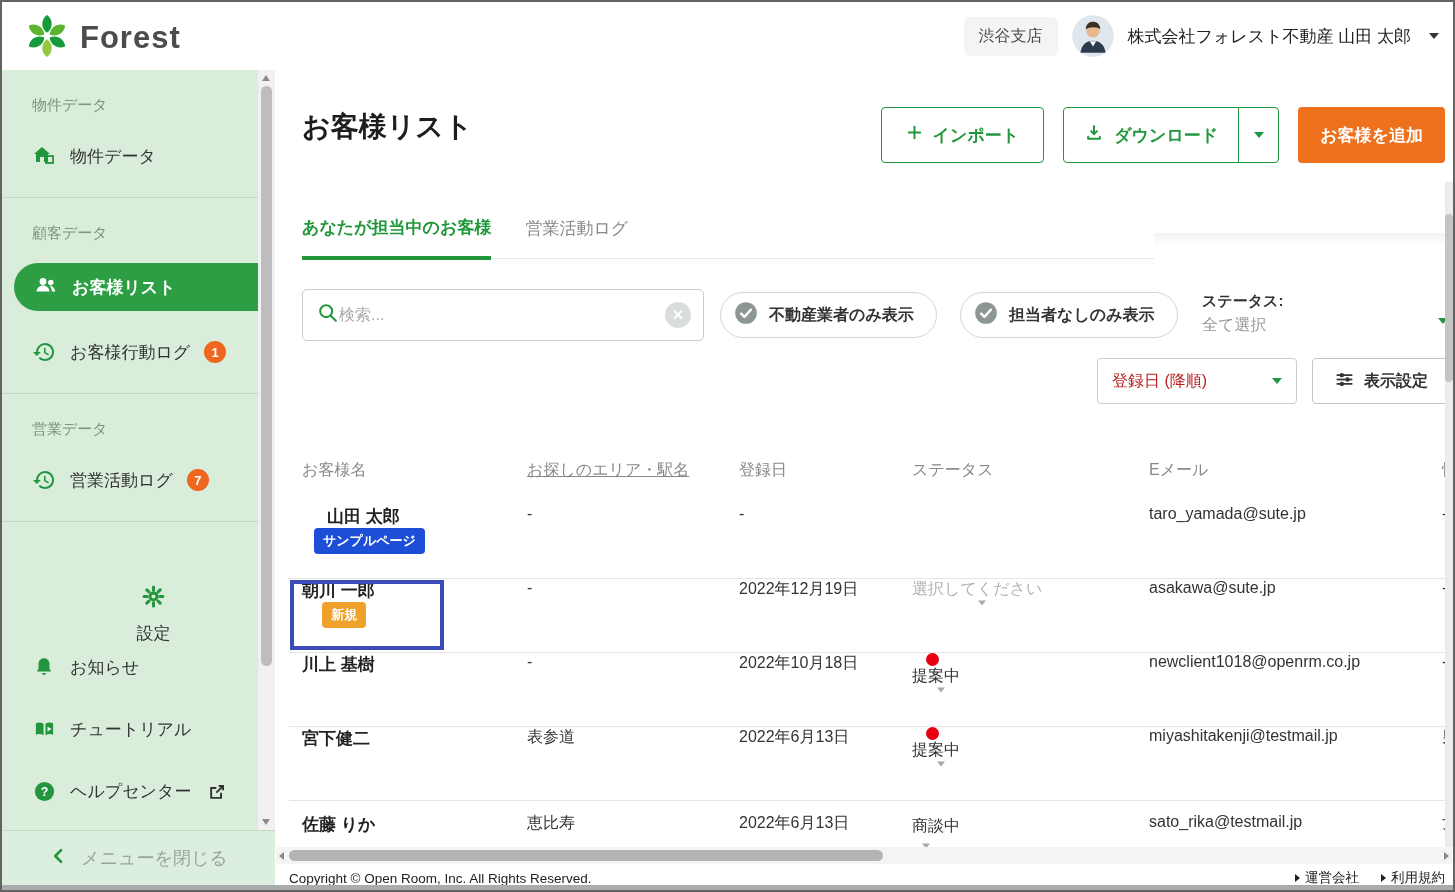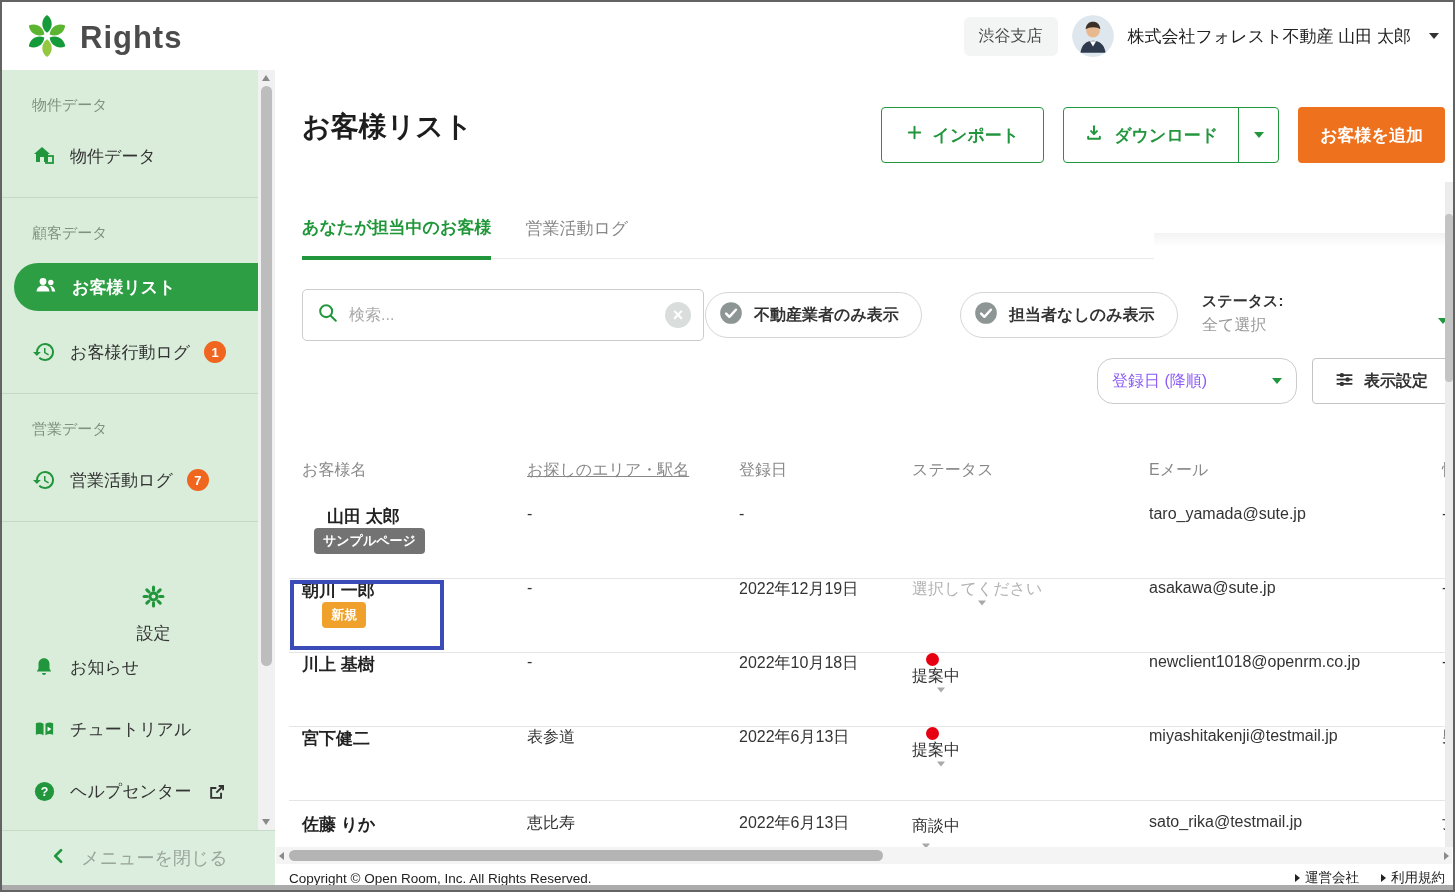--- a/index.html
+++ b/index.html
@@ -40,50 +40,50 @@
   .btn-split { display:flex; align-items:stretch; border:1px solid #21963c; border-radius:4px; background:#fff; color:#21963c; overflow:hidden; cursor:pointer; }
   .btn-split .seg-main { display:flex; align-items:center; gap:10px; padding:0 20px; font-size:17px; font-weight:bold; }
   .btn-split .seg-caret { display:flex; align-items:center; justify-content:center; width:40px; border-left:1px solid #21963c; color:#21963c; }
   .btn-solid { display:flex; align-items:center; background:#ee721e; border:none; border-radius:4px; color:#fff; font-size:17px; font-weight:bold; padding:0 22px; cursor:pointer; }
 
   .tabs { position:absolute; left:27px; top:129px; width:852px; height:60px; display:flex; align-items:stretch; gap:34px; border-bottom:1px solid #e9e9e9; }
   .tab { display:flex; align-items:center; font-size:17px; color:#888; cursor:pointer; }
   .tab.active { color:#1f9638; font-weight:bold; border-bottom:4px solid #21963c; margin-bottom:-2px; }
   .tab-band { position:absolute; left:879px; top:163px; right:8px; height:14px; background:linear-gradient(#f3f3f3,#ffffff); }
 
-  .search-box { position:absolute; left:27px; top:219px; width:402px; height:52px; border:1px solid #ccc; border-radius:5px; display:flex; align-items:center; padding:0 12px 0 14px; gap:10px; background:#fff; }
+  .search-box { position:absolute; left:27px; top:219px; width:402px; height:52px; border:1px solid #ccc; border-radius:5px; display:flex; align-items:center; padding:0 12px 0 14px; background:#fff; }
   .search-box input { flex:1; border:none; outline:none; font-size:16px; color:#333; font-family:inherit; }
   .search-box input::placeholder { color:#aaa; }
   .clear-btn { width:26px; height:26px; border-radius:50%; background:#d9dedd; position:relative; cursor:pointer; flex:0 0 26px; }
   .clear-btn::before { content:"×"; position:absolute; left:0; top:0; width:26px; height:26px; display:flex; align-items:center; justify-content:center; color:#fff; font-size:18px; font-weight:bold; }
 
   .pill-toggle { position:absolute; top:222px; height:46px; border:1px solid #d5d5d5; border-radius:24px; background:#fff; display:flex; align-items:center; gap:10px; padding:0 22px 0 12px; font-size:16px; font-weight:bold; color:#333; cursor:pointer; }
-  .pill-realtor { left:430px; }
+  .pill-realtor { left:445px; }
   .pill-unassigned { left:685px; }
 
   .status-dd { position:absolute; left:927px; top:222px; width:248px; cursor:pointer; }
   .status-dd .lbl { font-size:15px; font-weight:bold; color:#333; }
   .status-dd .val { font-size:16px; color:#999; margin-top:4px; }
   .status-dd .caret { position:absolute; right:2px; top:26px; color:#21963c; }
 
-  .sort-dd { position:absolute; left:822px; top:288px; width:200px; height:46px; border:1px solid #ccc; border-radius:16px; display:flex; align-items:center; padding:0 14px; font-size:16px; color:#8b5cf6; cursor:pointer; background:#fff; }
+  .sort-dd { position:absolute; left:822px; top:288px; width:200px; height:46px; border:1px solid #ccc; border-radius:4px; display:flex; align-items:center; padding:0 14px; font-size:16px; color:#b91c1c; cursor:pointer; background:#fff; }
   .sort-dd .caret { margin-left:auto; color:#21963c; }
   .display-btn { position:absolute; left:1037px; top:288px; width:138px; height:46px; border:1px solid #c4c4c4; border-radius:4px; background:#fff; display:flex; align-items:center; justify-content:center; gap:9px; font-size:16px; font-weight:bold; color:#333; cursor:pointer; }
 
   .thead { position:absolute; left:27px; top:375px; right:8px; height:55px; }
   .thead span { position:absolute; top:15px; font-size:16px; color:#888; white-space:nowrap; }
   .th-0{left:0;} .th-1{left:225px;text-decoration:underline;} .th-2{left:437px;} .th-3{left:610px;} .th-4{left:847px;} .th-5{left:1140px;}
   .thead-line { position:absolute; left:14px; right:8px; top:435px; border-top:1px solid #d9d9d9; }
 
   .trow { position:absolute; left:14px; right:8px; height:74px; border-bottom:1px solid #e5e5e5; background:#fff; }
   .trow .cell { position:absolute; top:0; height:100%; display:flex; align-items:center; white-space:nowrap; font-size:16px; color:#333;flex-direction:column; }
   .c-name{left:13px;} .c-area{left:238px;} .c-reg{left:450px;} .c-status{left:623px;} .c-email{left:860px;} .c-gender{left:1153px;}
   .cname { font-size:17px; font-weight:bold; color:#222; }
   .badge { margin-left:12px; border-radius:4px; color:#fff; font-size:13px; font-weight:bold; padding:4px 9px; white-space:nowrap; }
-  .badge-sample { background:#737373; }
+  .badge-sample { background:#1d4ed8; }
   .badge-new { background:#f0a12b; }
   .status-dot { display:inline-block; width:13px; height:13px; border-radius:50%; margin-right:8px; }
   .status-caret { color:#a9a9a9; margin-left:9px; transform:scale(.8); }
   .status-placeholder { color:#b2b2b2; }
   .row-1{top:435px;} .row-2{top:509px;} .row-3{top:583px;} .row-4{top:657px;} .row-5{top:731px; height:46px; border-bottom:none;}
 
   .annotation-box { position:absolute; left:15px; top:510px; width:154px; height:70px; border:4px solid #3b4cb8; z-index:6; pointer-events:none; }
 
   .hscroll { position:absolute; left:1px; right:1px; top:777px; height:17px; background:#f4f4f4; display:flex; align-items:center; }
   .hscroll .thumb { position:absolute; left:13px; top:3px; width:594px; height:11px; background:#b4b4b4; border-radius:6px; }
@@ -111,21 +111,21 @@
           <g>
             <path d="M22 2 C28 6 28 15 22 19 C16 15 16 6 22 2 Z" fill="#169b3b"></path>
             <path d="M22 2 C28 6 28 15 22 19 C16 15 16 6 22 2 Z" fill="#5cb531" transform="rotate(60 22 22)"></path>
             <path d="M22 2 C28 6 28 15 22 19 C16 15 16 6 22 2 Z" fill="#169b3b" transform="rotate(120 22 22)"></path>
             <path d="M22 2 C28 6 28 15 22 19 C16 15 16 6 22 2 Z" fill="#94c840" transform="rotate(180 22 22)"></path>
             <path d="M22 2 C28 6 28 15 22 19 C16 15 16 6 22 2 Z" fill="#169b3b" transform="rotate(240 22 22)"></path>
             <path d="M22 2 C28 6 28 15 22 19 C16 15 16 6 22 2 Z" fill="#5cb531" transform="rotate(300 22 22)"></path>
           </g>
         </svg>
       </span>
-      <span class="logo-text">Rights</span>
+      <span class="logo-text">Forest</span>
     </div>
     <div class="header-right">
       <span class="branch-badge">渋谷支店</span>
       <span class="avatar">
         <svg width="42" height="42" viewBox="0 0 40 40">
           <circle cx="20" cy="20" r="20" fill="#dfe7ee"></circle>
           <path d="M8 36c1-8 6-11.5 12-11.5S31 28 32 36z" fill="#2e3a4d"></path>
           <path d="M17 25l3 5 3-5z" fill="#fff"></path>
           <circle cx="20" cy="15" r="6.5" fill="#e8b98f"></circle>
           <path d="M13 13.5c.4-4.5 3-7 7-7s6.6 2.5 7 7c-2.3-2.6-11-2.6-14 0z" fill="#3a3027"></path>

